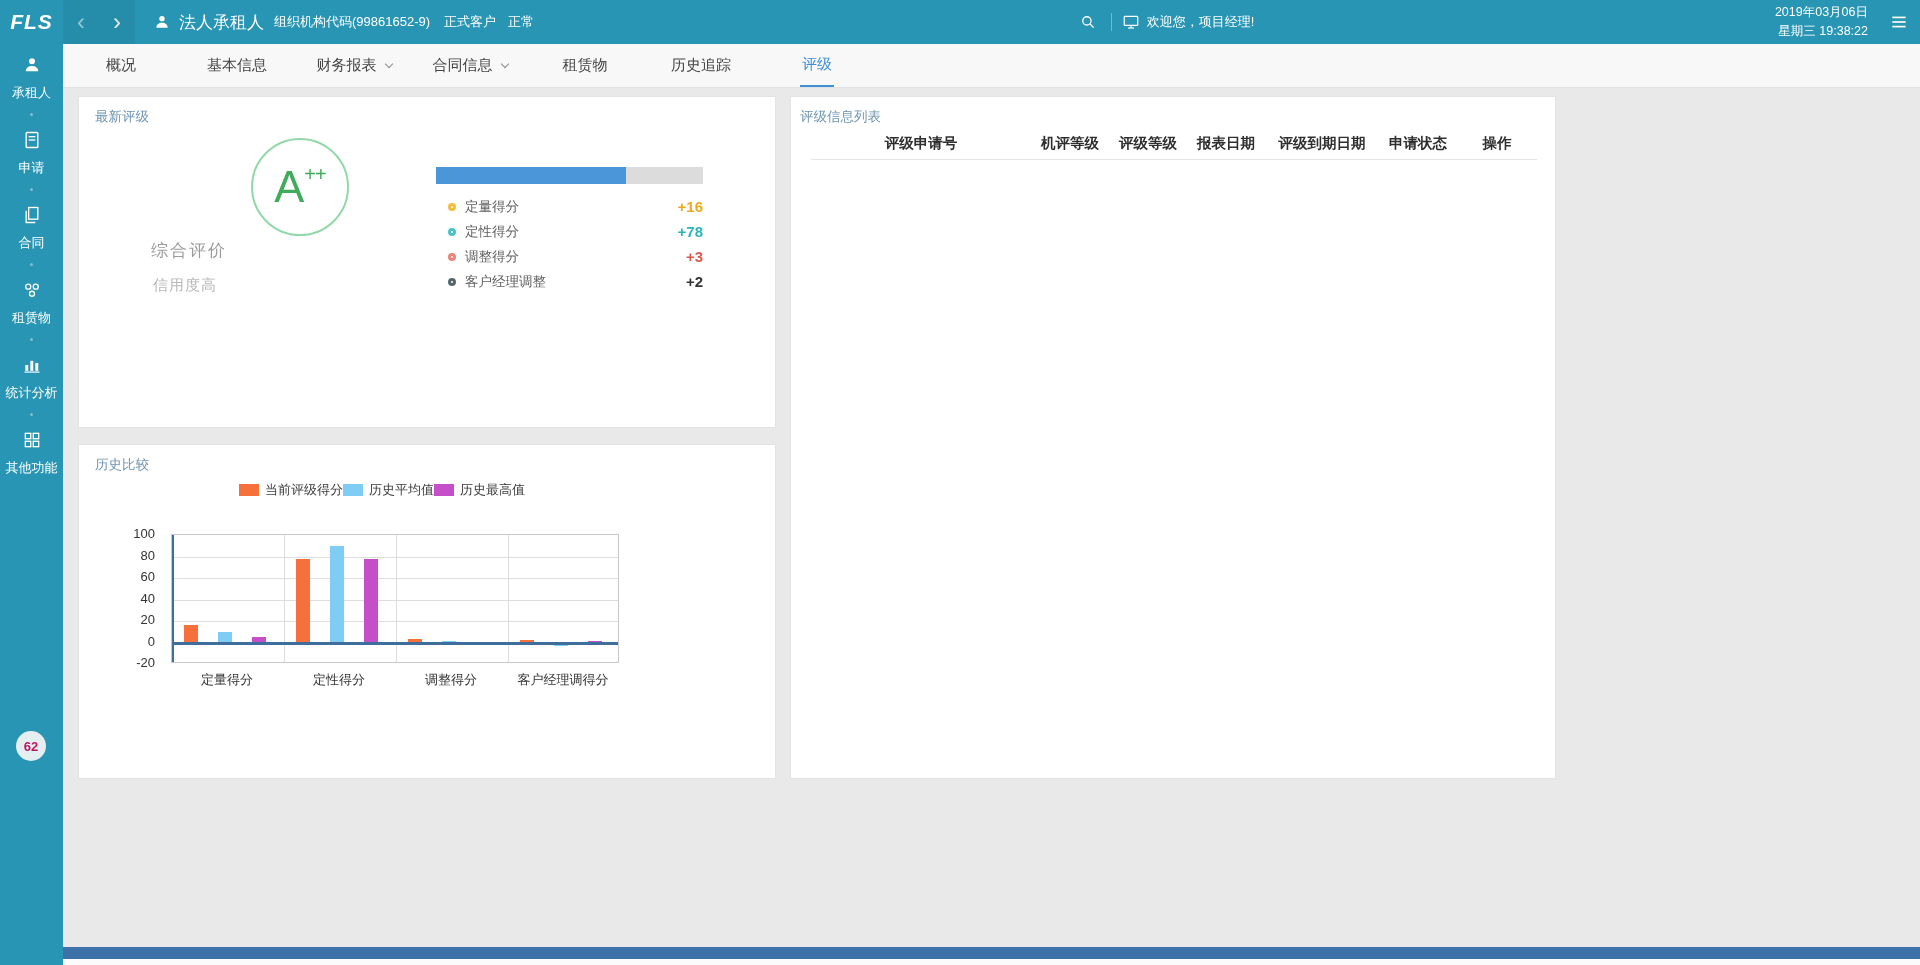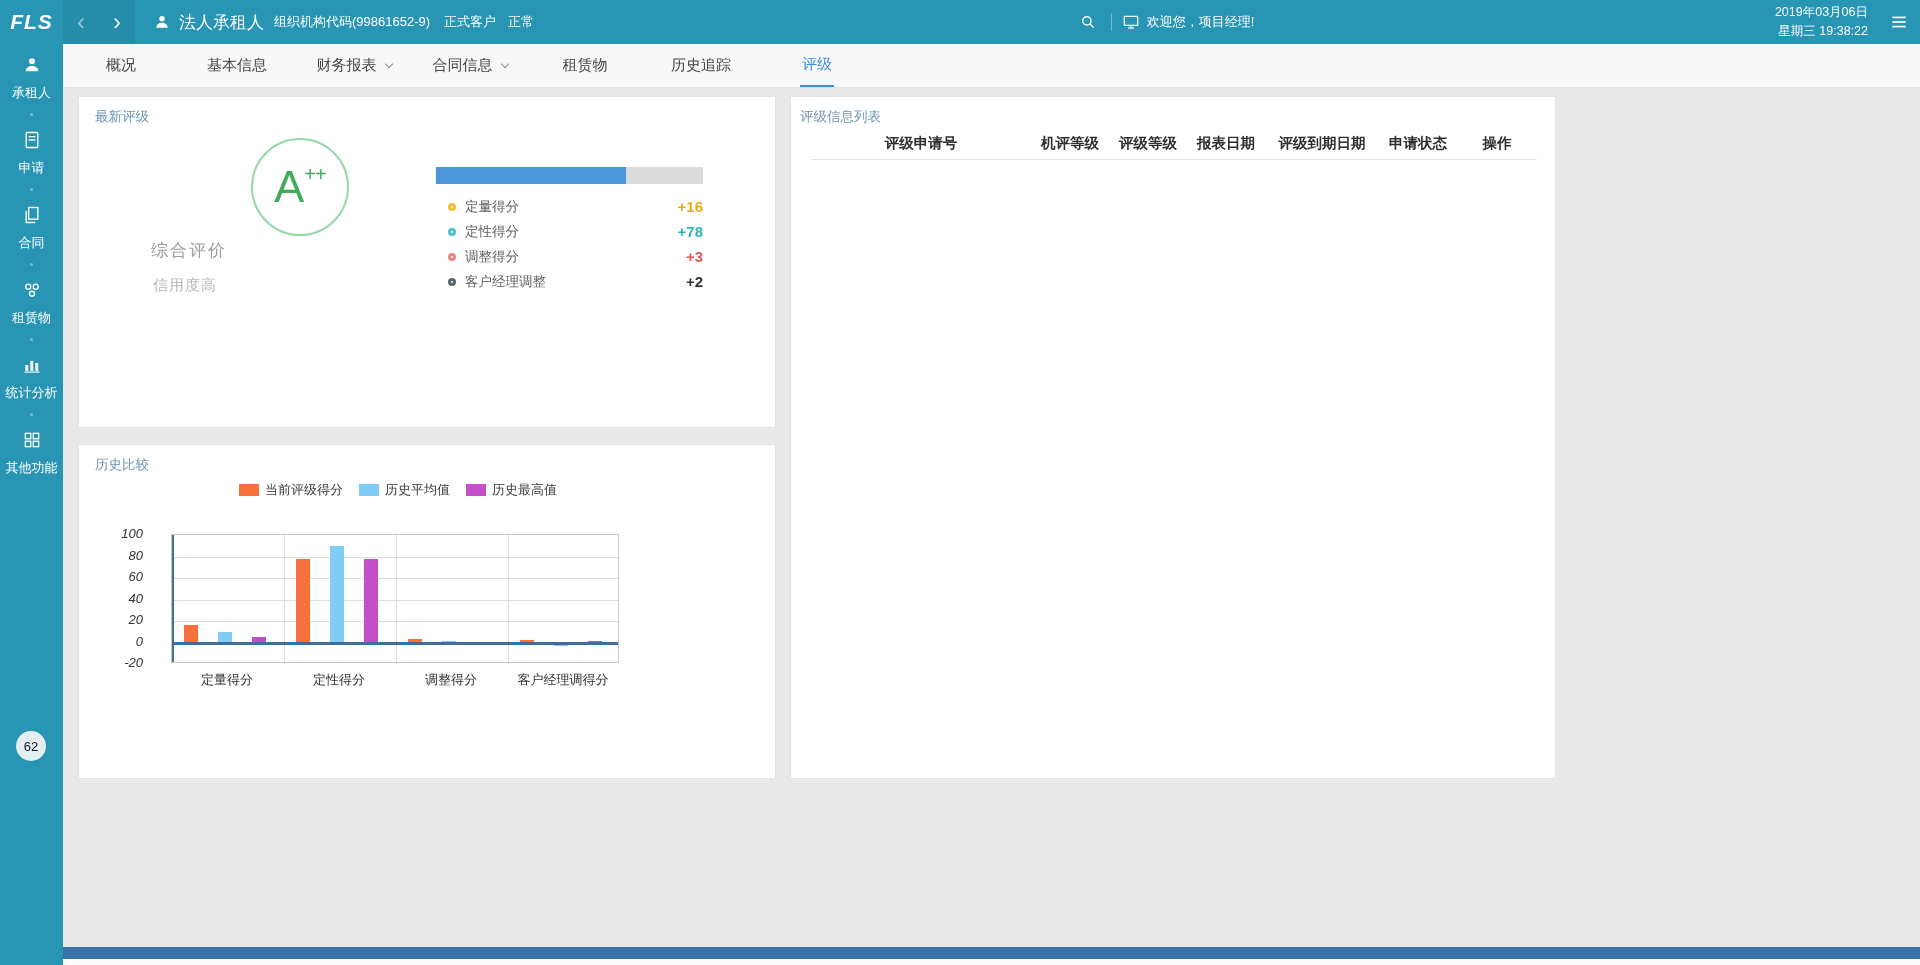--- a/index.html
+++ b/index.html
@@ -23,21 +23,21 @@
   .v-divider{width:1px;height:18px;background:rgba(255,255,255,.35);margin:0 2px;}
   .welcome{font-size:13px;margin-left:7px;}
   .datetime{text-align:right;font-size:12.5px;line-height:1.5;margin-right:10px;}
 
   
   .sidebar{position:absolute;left:0;top:44px;width:63px;height:921px;background:#2795b3;z-index:4;text-align:center;}
   .side-item{display:flex;flex-direction:column;align-items:center;padding:11px 0 8px;cursor:pointer;color:#fff;}
   .side-item .sl{font-size:13px;margin-top:5px;white-space:nowrap;}
   .side-dot{width:3px;height:3px;border-radius:50%;background:rgba(255,255,255,.4);margin:3px auto;}
   .side-badge{position:absolute;left:16px;bottom:204px;width:30px;height:30px;border-radius:50%;
-              background:rgba(245,245,245,.92);color:#0f172a;font-size:13px;font-weight:normal;
+              background:rgba(245,245,245,.92);color:#be185d;font-size:13px;font-weight:bold;
               display:flex;align-items:center;justify-content:center;cursor:pointer;}
 
   
   .tabbar{position:absolute;left:63px;top:44px;width:1857px;height:44px;background:#f8f8f8;
           border-bottom:1px solid #e2e2e2;z-index:3;}
   .tabbar-inner{position:relative;width:1505px;height:100%;display:flex;}
   .tab{width:116px;height:100%;display:flex;align-items:center;justify-content:center;
        font-size:15px;color:#454545;cursor:pointer;}
   .tab .tl{padding:11px 2px;}
   .tab.active{color:#3d8fd8;}
@@ -68,25 +68,25 @@
   .score-value{font-size:24px;color:#41ab5c;}
   .progress{position:absolute;left:357px;top:70px;width:267px;height:17px;background:#dcdcdc;}
   .progress-fill{height:100%;background:#4a96d8;}
   .score-items{position:absolute;left:357px;top:97px;width:267px;}
   .score-item{display:flex;align-items:center;height:25px;padding-left:12px;}
   .ring{width:8px;height:8px;border:3px solid #999;border-radius:50%;margin-right:9px;flex:none;}
   .si-label{font-size:13.5px;color:#5e5e5e;}
   .si-value{margin-left:auto;font-size:15px;font-weight:bold;}
 
   
-  .legend{position:absolute;left:160px;top:36px;display:flex;align-items:center;gap:16px;}
+  .legend{position:absolute;left:160px;top:36px;display:flex;align-items:center;gap:0;}
   .legend-entry{display:flex;align-items:center;gap:6px;}
   .legend-swatch{width:20px;height:12px;background:#ccc;}
   .legend-label{font-size:13px;color:#3d3d3d;white-space:nowrap;}
-  .chart-y{position:absolute;left:22px;top:89px;width:50px;height:129px;font-style:italic;}
+  .chart-y{position:absolute;left:34px;top:89px;width:50px;height:129px;}
   .ytick{position:absolute;right:8px;font-size:13px;color:#333;}
   .chart-plot{position:absolute;left:92px;top:89px;width:448px;height:129px;border:1px solid #c9c9c9;background:#fff;}
   .chart-x{position:absolute;left:92px;top:226px;width:450px;display:flex;}
   .xlabel{width:112px;text-align:center;font-size:13px;color:#333;white-space:nowrap;}
   .hgrid{position:absolute;left:0;width:100%;height:1px;background:#ddd;}
   .vgrid{position:absolute;top:0;height:100%;width:1px;background:#ddd;}
   .zero-line{position:absolute;left:0;width:100%;height:3px;background:#3f6d9c;}
   .vaxis{position:absolute;left:0;top:0;height:100%;width:2px;background:#3f6d9c;}
   .bar{position:absolute;}
 

